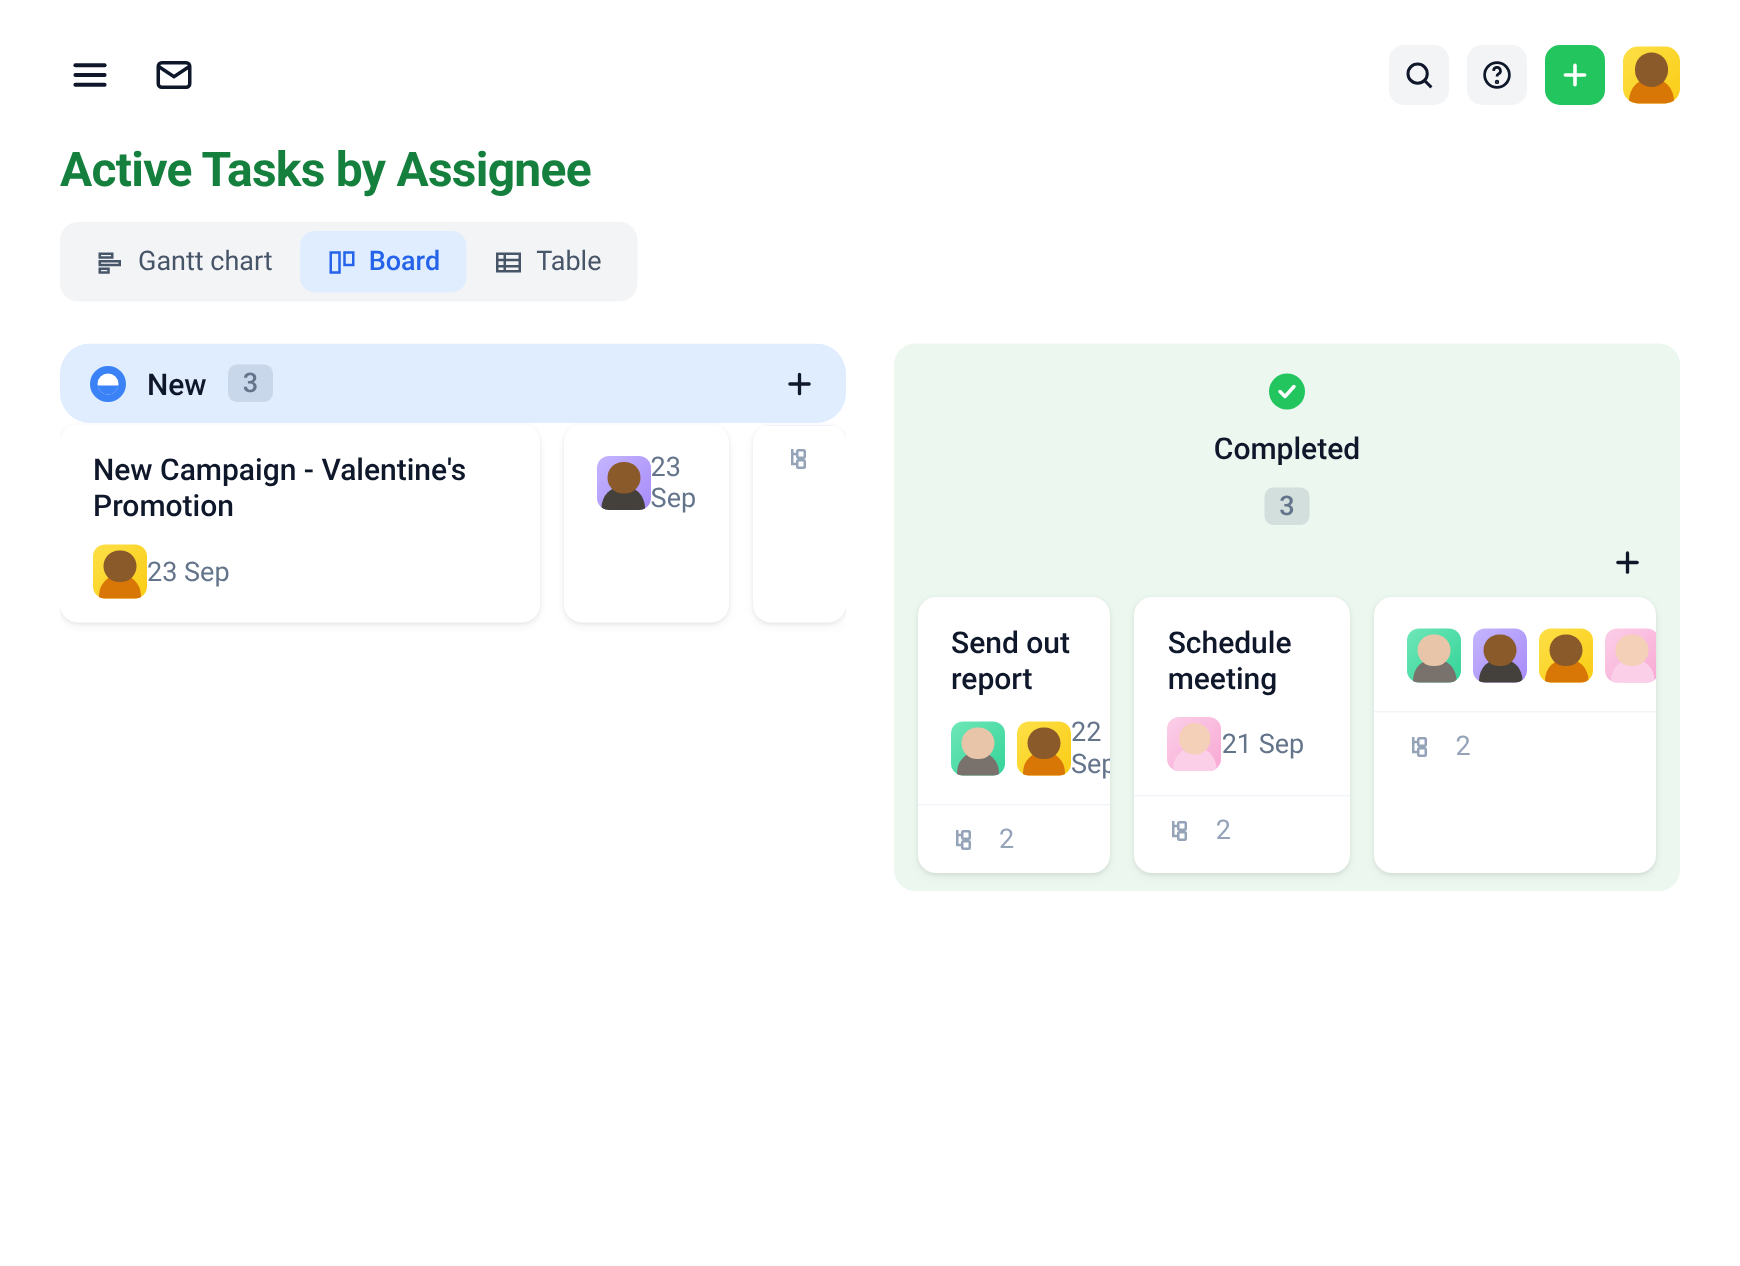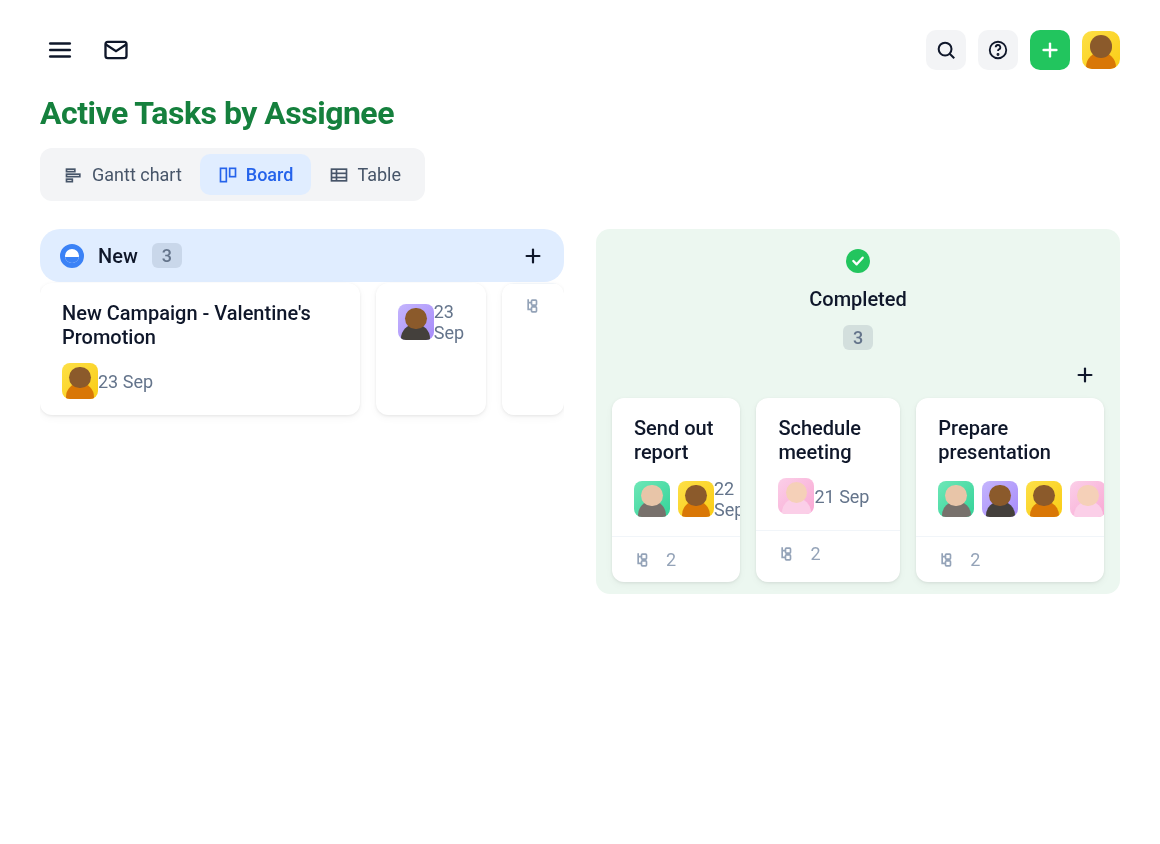--- a/index.html
+++ b/index.html
@@ -390,21 +390,20 @@
                 <path d="M5 8h4"></path>
                 <rect x="9" y="5" width="6" height="6" rx="1"></rect>
               </svg>
           </span>
           <span>2</span>
         </div>
       </div>
 
       <div class="card">
         <div class="card-body">
-          <div class="card-title">Prepare presentation</div>
           <div class="card-meta">
             <div class="assignees">
               <span class="avatar tiny av-green"></span>
               <span class="avatar tiny av-purple"></span>
               <span class="avatar tiny av-yellow"></span>
               <span class="avatar tiny av-pink"></span>
             </div>
             <span class="card-date">19 Sep</span>
           </div>
         </div>

